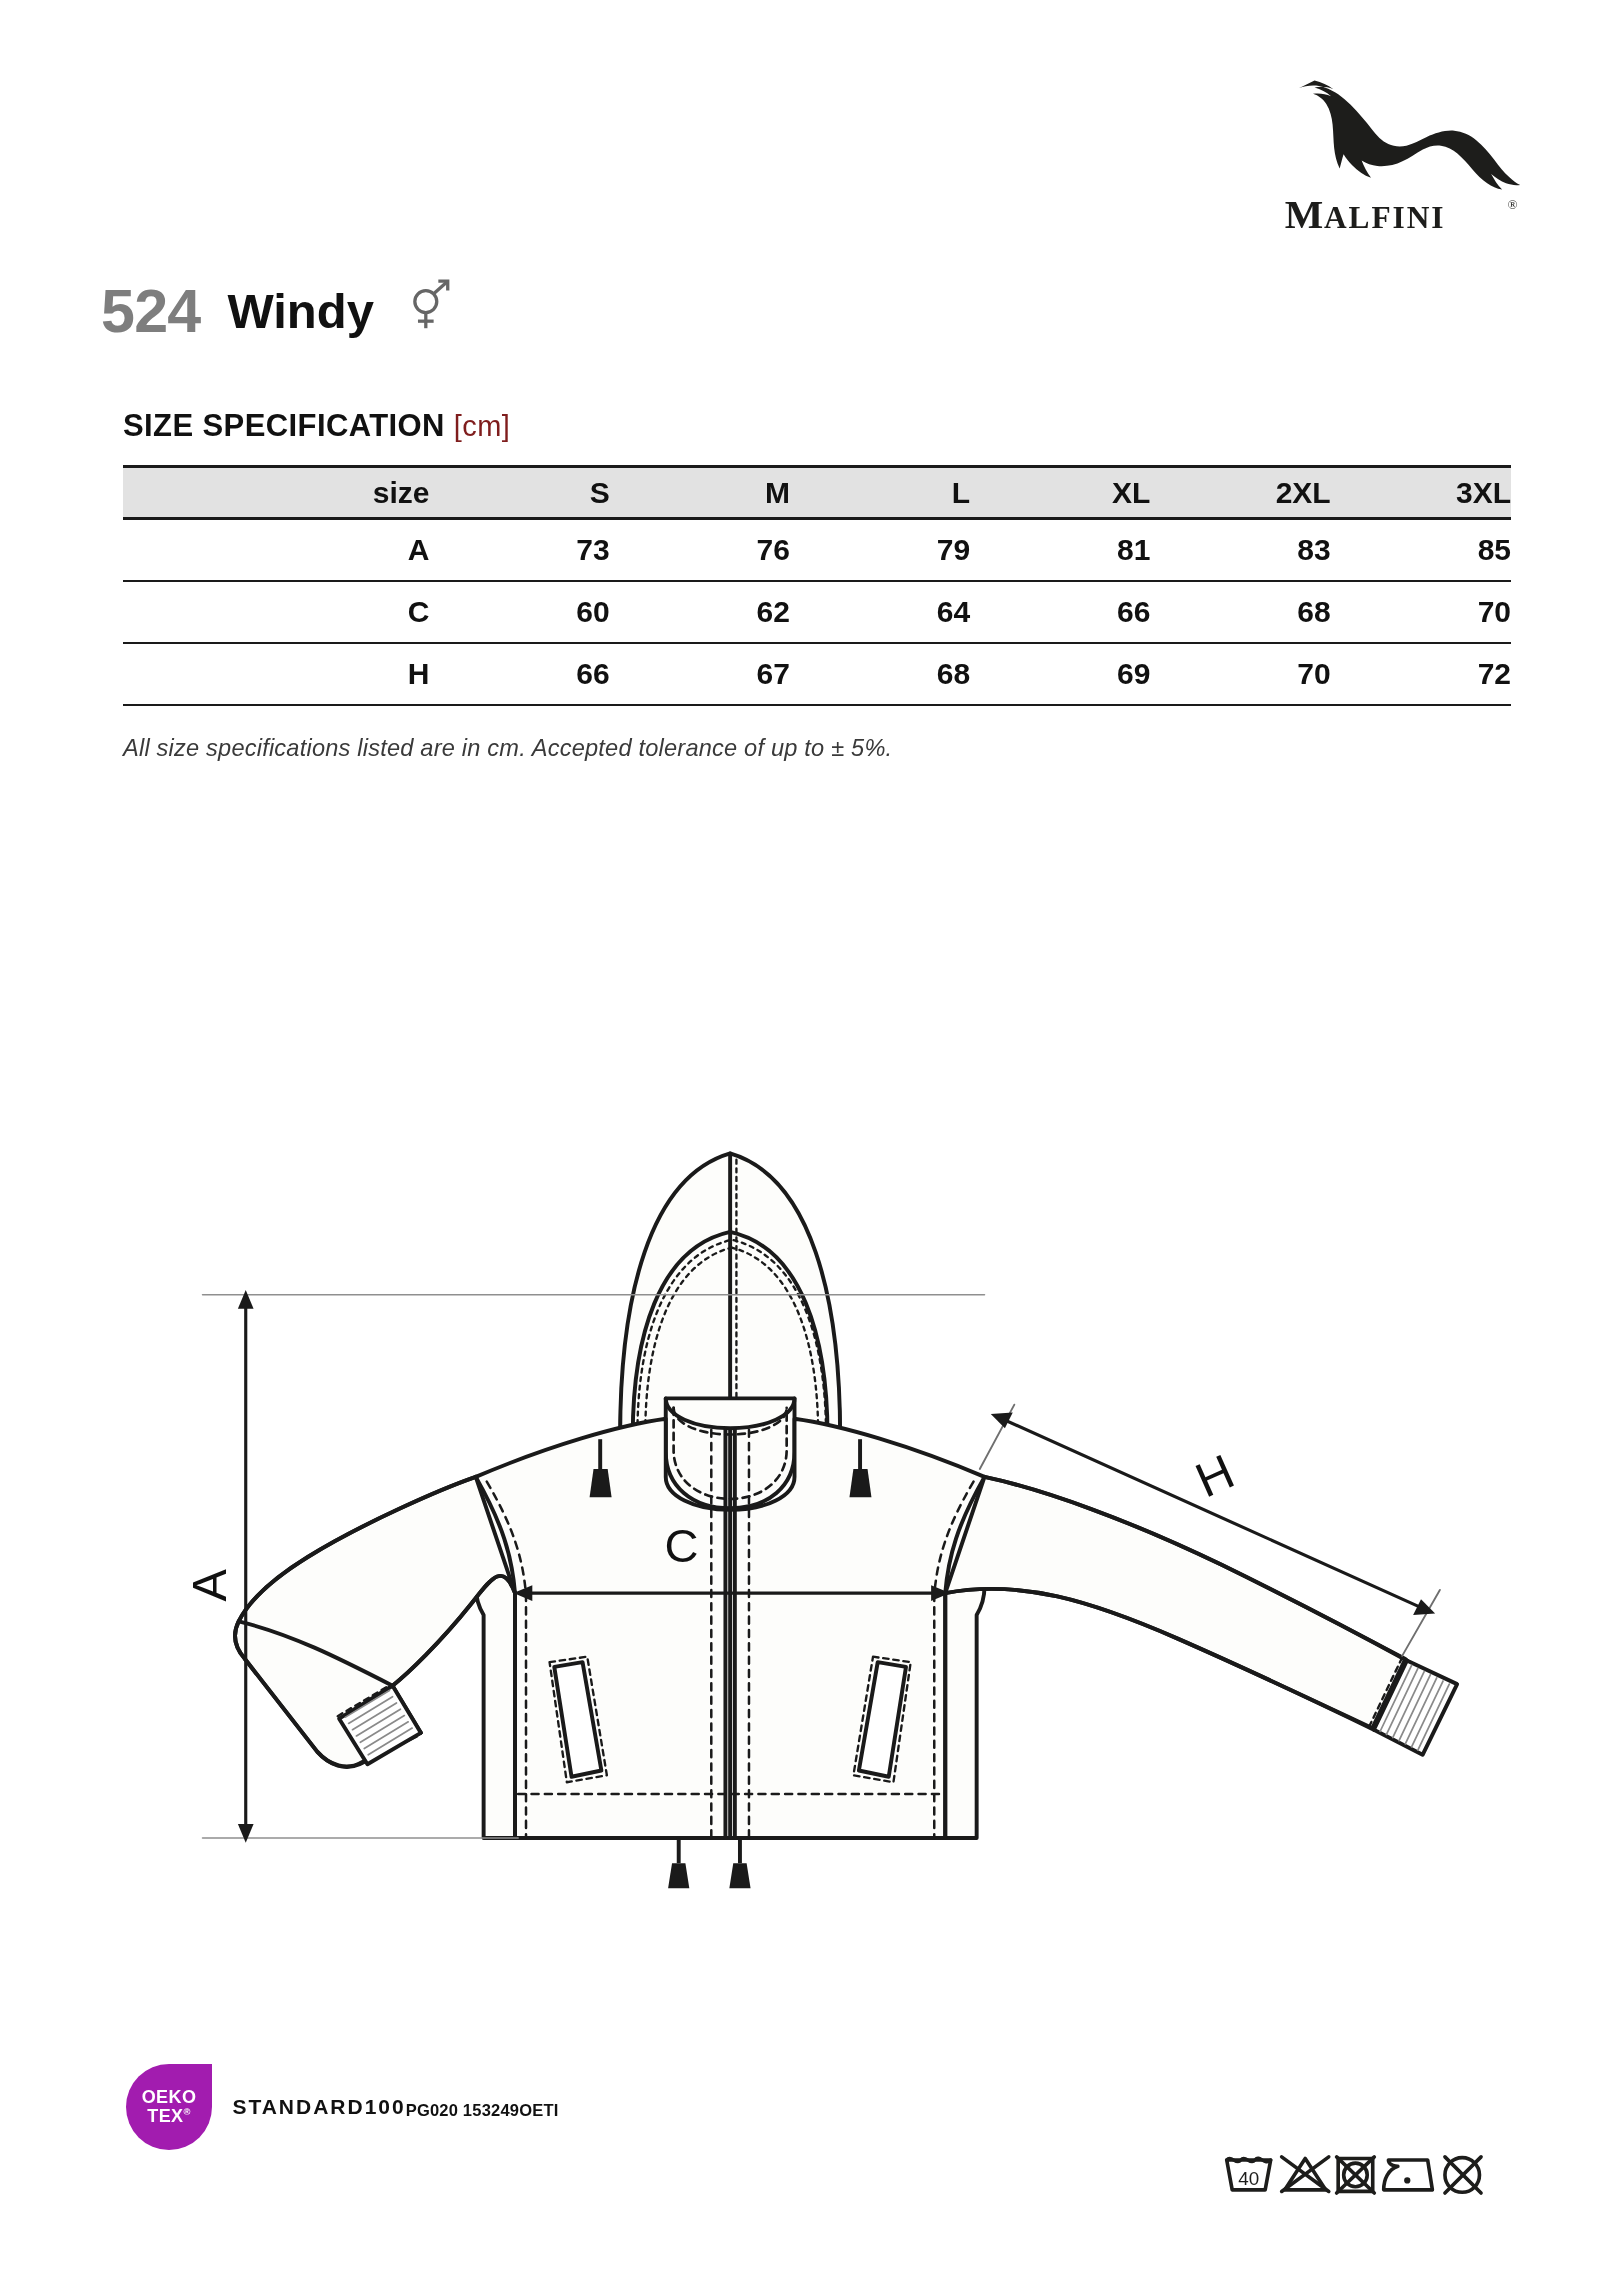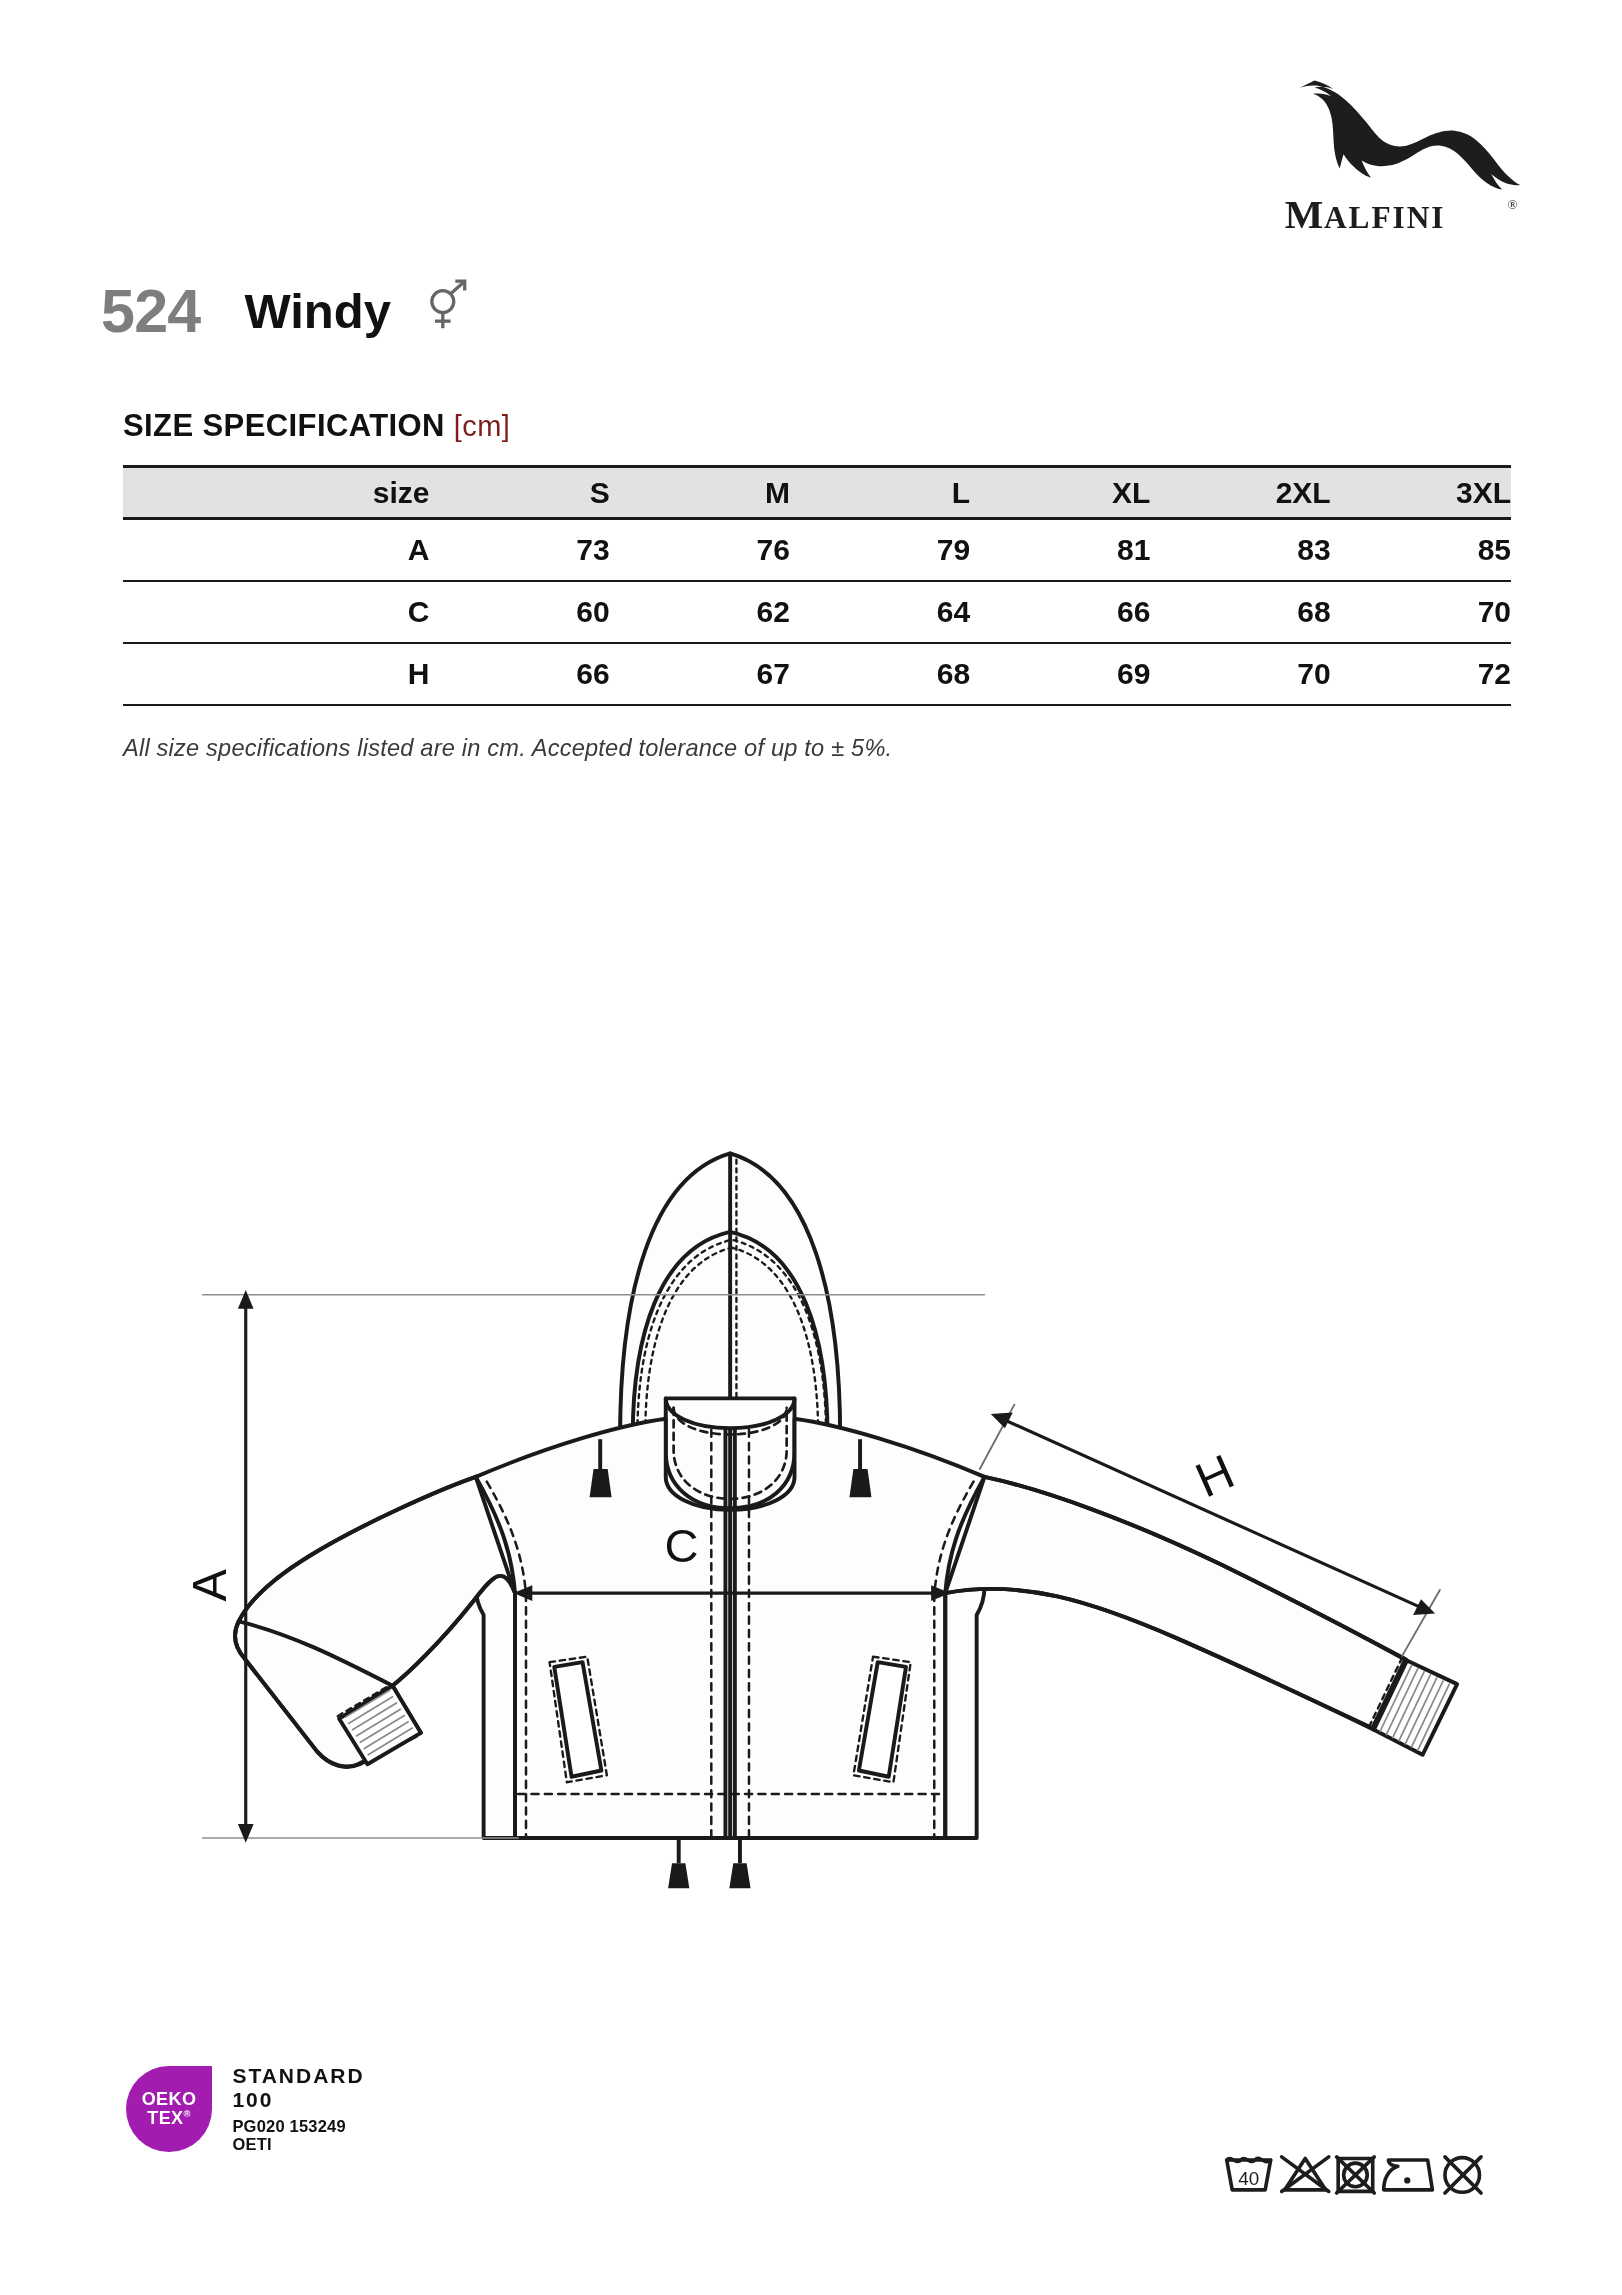--- a/index.html
+++ b/index.html
@@ -10,21 +10,21 @@
   }
   .page{position:absolute;inset:0;}
 
   
   .logo{position:absolute;left:1280px;top:71px;width:259px;height:165px;}
   .logo svg{display:block;}
 
   
   .title-row{position:absolute;left:101px;top:281px;display:flex;align-items:center;gap:27px;}
   .title-num{font-size:61px;font-weight:bold;color:#7e7e7e;letter-spacing:-0.8px;line-height:1;}
-  .title-name{font-size:49px;font-weight:bold;color:#111;line-height:1;margin-left:17px;}
+  .title-name{font-size:49px;font-weight:bold;color:#111;line-height:1;}
   .gender-ico{margin-left:6.3px;align-self:center;position:relative;top:-4.7px;}
 
   
   .spec-head{position:absolute;left:123px;top:408px;display:flex;align-items:baseline;gap:9px;}
   .spec-head .main{font-size:31px;font-weight:bold;letter-spacing:0.4px;color:#111;}
   .spec-head .unit{font-size:29px;font-weight:normal;color:#7f1d1d;letter-spacing:0.4px;}
 
   
   .tbl{position:absolute;left:123px;top:465px;width:1388px;border-collapse:collapse;}
   .tbl td,.tbl th{text-align:right;font-size:30px;font-weight:bold;color:#111;padding:0;}
@@ -43,21 +43,21 @@
   .drawing svg{display:block;}
 
   
   .oeko{position:absolute;left:126px;top:2064px;display:flex;align-items:center;gap:20.4px;}
   .oeko-badge{width:86px;height:86px;background:#a21caf;position:relative;
      border-radius:43px 0px 43px 43px;display:flex;flex-direction:column;
      align-items:center;justify-content:center;color:#fff;}
   .oeko-badge .l1{font-size:18px;font-weight:bold;letter-spacing:0.4px;line-height:1.05;}
   .oeko-badge .l2{font-size:18px;font-weight:bold;letter-spacing:0.4px;line-height:1.05;}
   .oeko-badge .l2 sup{font-size:9.4px;vertical-align:super;}
-  .oeko-txt{display:flex;flex-direction:column;align-items:flex-start;line-height:1.12;}
+  .oeko-txt{display:flex;flex-direction:row;align-items:flex-end;line-height:1.12;}
   .oeko-txt .std{font-size:21px;font-weight:bold;letter-spacing:2px;color:#111;}
   .oeko-txt .hundred{font-size:21px;font-weight:bold;letter-spacing:2px;color:#111;}
   .oeko-txt .pg{font-size:16.5px;font-weight:bold;color:#111;margin-top:5.5px;letter-spacing:0.2px;}
   .oeko-txt .oeti{font-size:16.5px;font-weight:bold;color:#111;letter-spacing:0.2px;}
 
   
   .care{position:absolute;left:1222px;top:2152px;width:314px;height:71px;}
   .care svg{display:block;}
 </style>
 </head>

